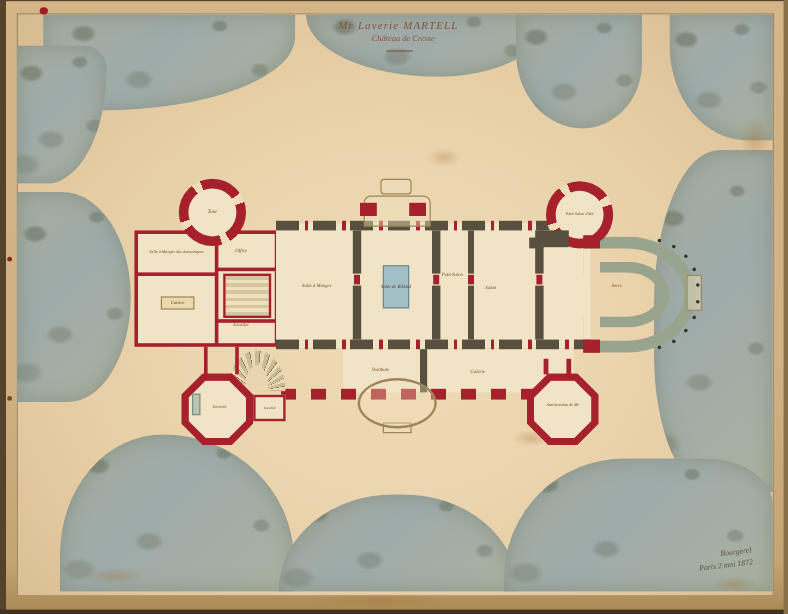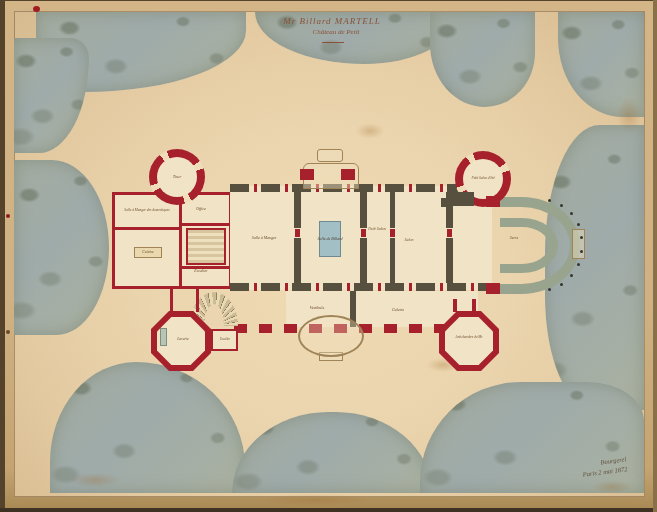--- a/index.html
+++ b/index.html
@@ -184,22 +184,22 @@
   <div class="oct" style="left:151px;top:311px;width:60px;height:60px;"></div>
   <div class="oct-in" style="left:157px;top:317px;width:48px;height:48px;"></div>
   <div class="abs" style="left:160px;top:328px;width:7px;height:18px;background:#b8c4b4;border:1px solid #7f8f7f;z-index:4;"></div>
   <div class="fill" style="left:211px;top:329px;width:27px;height:22px;border:2px solid #a6212c;z-index:4;"></div>
 
   <div class="redw" style="left:453px;top:299px;width:4px;height:13px;"></div>
   <div class="redw" style="left:472px;top:299px;width:4px;height:13px;"></div>
   <div class="oct" style="left:439px;top:311px;width:60px;height:60px;"></div>
   <div class="oct-in" style="left:445px;top:317px;width:48px;height:48px;"></div>
 
-  <div class="title-line" style="left:332px;top:16px;font-size:9px;letter-spacing:1px;">Mr Billard MARTELL</div>
-  <div class="title-line" style="left:336px;top:28px;font-size:7px;">Château de Petit</div>
+  <div class="title-line" style="left:332px;top:16px;font-size:9px;letter-spacing:1px;">Mr Laverie MARTELL</div>
+  <div class="title-line" style="left:336px;top:28px;font-size:7px;">Château de Cresse</div>
   <div class="edge" style="left:322px;top:42px;width:22px;height:1px;background:#8a5238;"></div>
 
   <div class="lbl" style="left:177px;top:177px;font-size:4.5px;">Tour</div>
   <div class="lbl" style="left:147px;top:211px;font-size:3.5px;">Salle à Manger des domestiques</div>
   <div class="lbl" style="left:201px;top:209px;font-size:4px;">Office</div>
   <div class="lbl" style="left:148px;top:252px;font-size:3.8px;">Cuisine</div>
   <div class="lbl" style="left:201px;top:271px;font-size:4px;">Escalier</div>
   <div class="lbl" style="left:264px;top:238px;font-size:4px;">Salle à Manger</div>
   <div class="lbl" style="left:330px;top:239px;font-size:4px;color:#4d4030;">Salle de Billard</div>
   <div class="lbl" style="left:377px;top:229px;font-size:4px;">Petit Salon</div>

